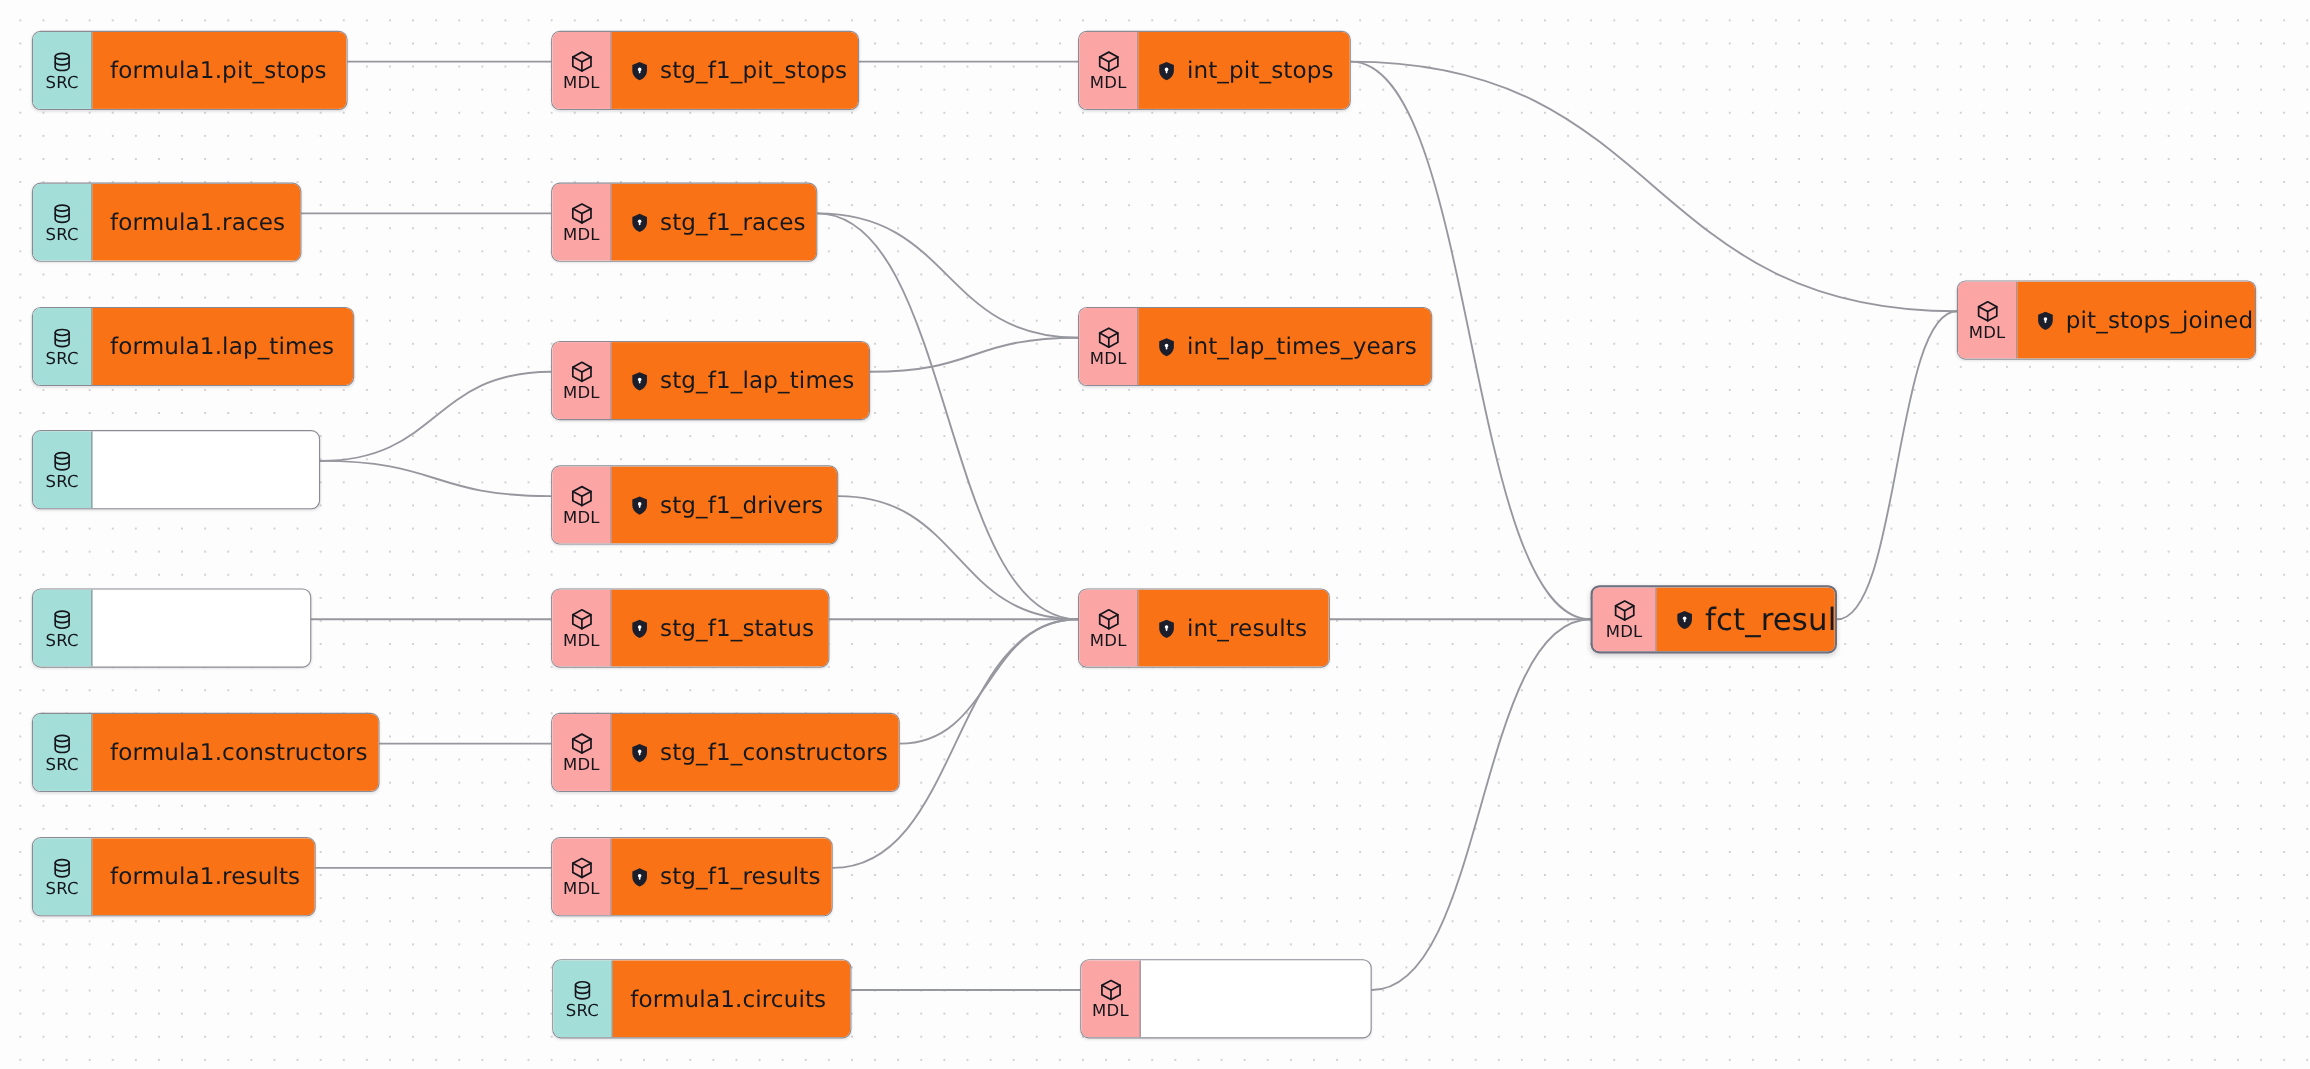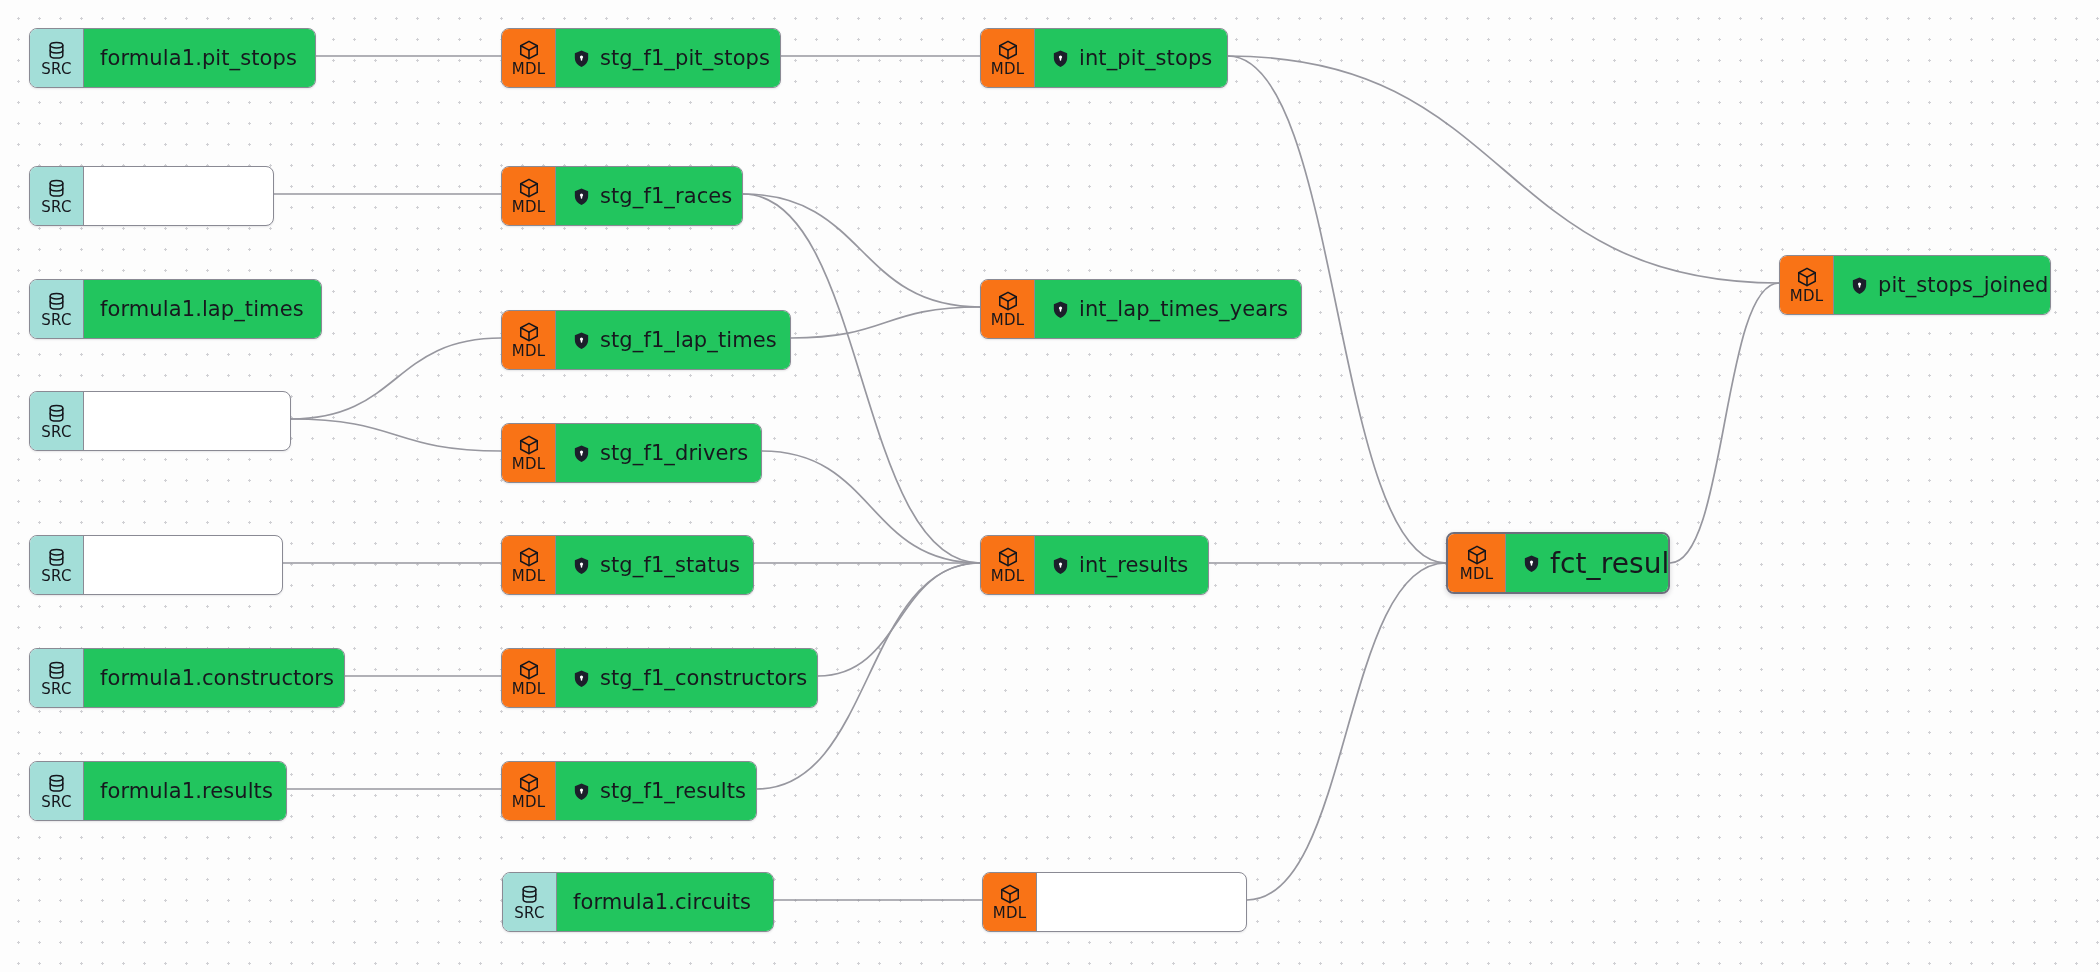--- a/index.html
+++ b/index.html
@@ -37,21 +37,21 @@
     stroke: #97979f;
     stroke-width: 1.7;
     stroke-linecap: round;
   }
 
   
   .node {
     position: absolute;
     display: flex;
     align-items: stretch;
-    height: 60px;
+    height: 72px;
     box-sizing: border-box;
     border-radius: 8px;
     background: #ffffff;
     border: 1.6px solid #8a8a94;
     box-shadow: 0 1px 2px rgba(20, 24, 40, 0.10);
     overflow: hidden;
     cursor: pointer;
   }
 
   .node.selected {
@@ -69,21 +69,21 @@
     flex-direction: column;
     align-items: center;
     justify-content: center;
     gap: 1px;
     border-right: 1.4px solid #8a8a94;
     box-sizing: border-box;
   }
   .node.selected .badge { width: 58px; flex-basis: 58px; }
 
   .badge.src { background: #a3ded8; }
-  .badge.mdl { background: #f97316; }
+  .badge.mdl { background: #fca5a5; }
 
   .badge-glyph {
     display: block;
     line-height: 0;
   }
   .badge-glyph svg { display: block; }
 
   .badge-text {
     font-size: 15px;
     line-height: 15px;
@@ -91,21 +91,21 @@
     letter-spacing: 0.2px;
     font-family: "DejaVu Sans", "Liberation Sans", sans-serif;
   }
 
   
   .node-body {
     display: flex;
     align-items: center;
     padding: 0 18px 0 16px;
     gap: 9px;
-    background: #22c55e;
+    background: #f97316;
     flex: 1 1 auto;
     white-space: nowrap;
     text-align: center;
   }
 
   .shield-icon {
     display: block;
     flex: 0 0 auto;
     line-height: 0;
   }
@@ -166,20 +166,23 @@
         <div class="badge src">
           <span class="badge-glyph">
             <svg width="21" height="21" viewBox="0 0 24 24" fill="none" stroke="#15161c" stroke-width="1.7" stroke-linejoin="round" stroke-linecap="round">
               <ellipse cx="12" cy="6" rx="7.2" ry="3.1"></ellipse>
               <path d="M4.8 6v5.8c0 1.7 3.22 3.1 7.2 3.1s7.2-1.4 7.2-3.1V6"></path>
               <path d="M4.8 11.8v5.8c0 1.72 3.22 3.1 7.2 3.1s7.2-1.38 7.2-3.1v-5.8"></path>
             </svg>
           </span>
           <span class="badge-text">SRC</span>
         </div>
+        <div class="node-body">
+          <span class="node-label">formula1.races</span>
+        </div>
       </div>
       <div class="node" style="left: 29px; top: 279px; width: 293px;">
         <div class="badge src">
           <span class="badge-glyph">
             <svg width="21" height="21" viewBox="0 0 24 24" fill="none" stroke="#15161c" stroke-width="1.7" stroke-linejoin="round" stroke-linecap="round">
               <ellipse cx="12" cy="6" rx="7.2" ry="3.1"></ellipse>
               <path d="M4.8 6v5.8c0 1.7 3.22 3.1 7.2 3.1s7.2-1.4 7.2-3.1V6"></path>
               <path d="M4.8 11.8v5.8c0 1.72 3.22 3.1 7.2 3.1s7.2-1.38 7.2-3.1v-5.8"></path>
             </svg>
           </span>

